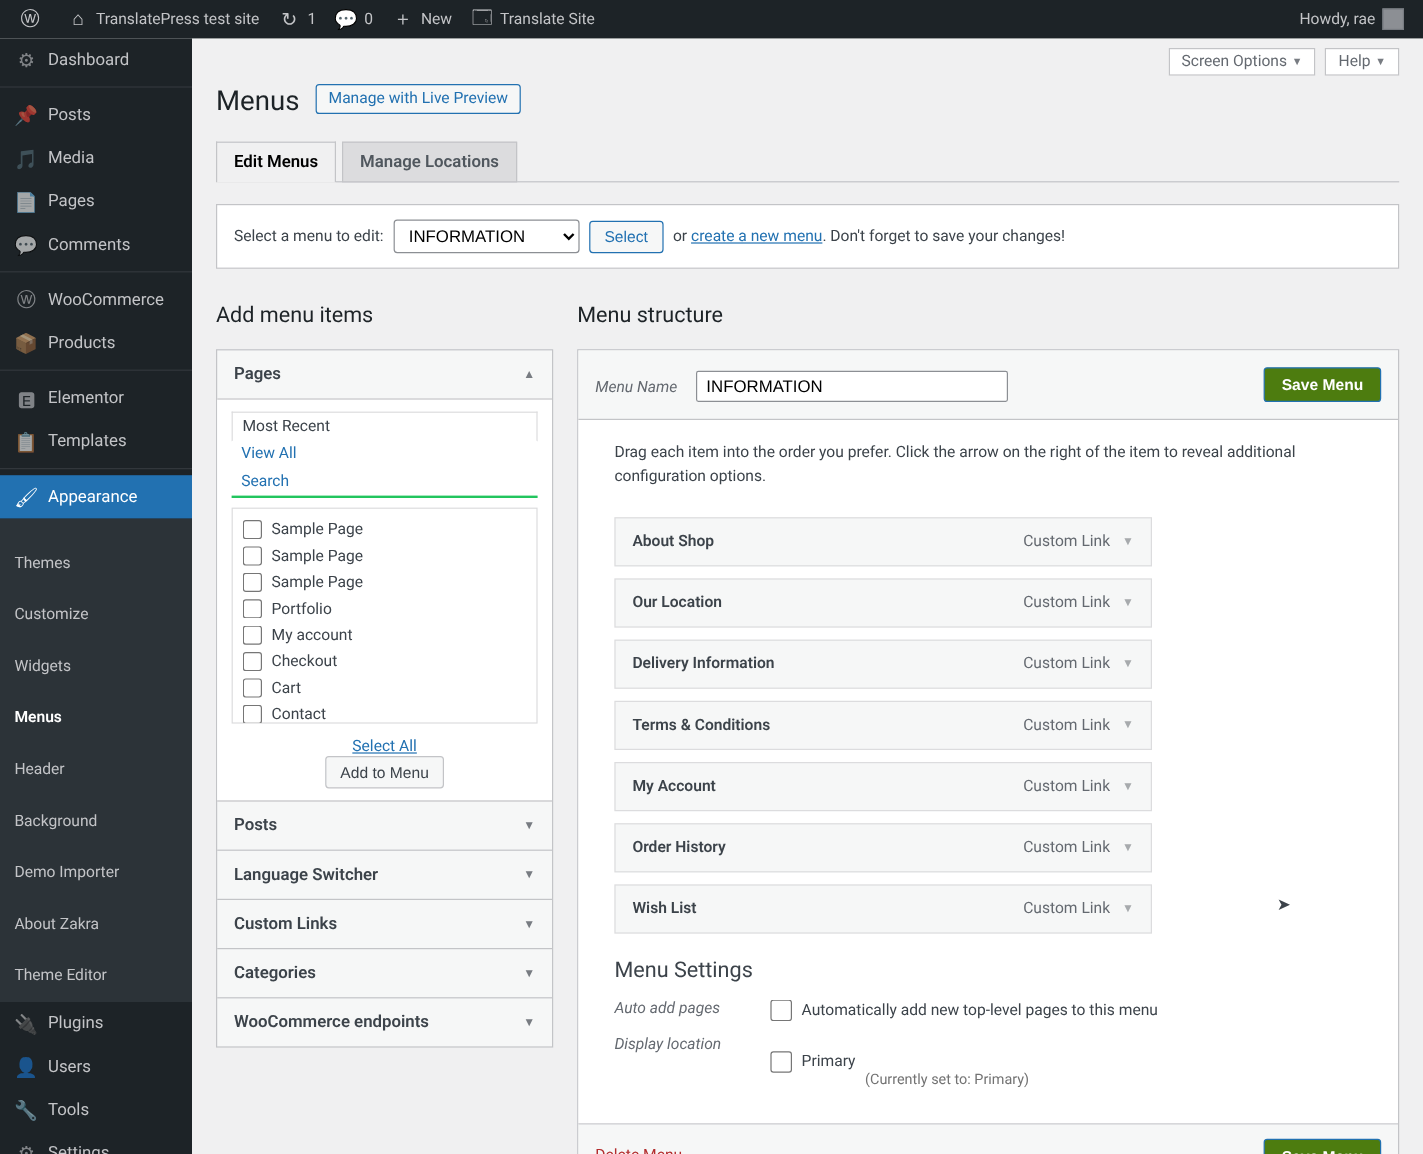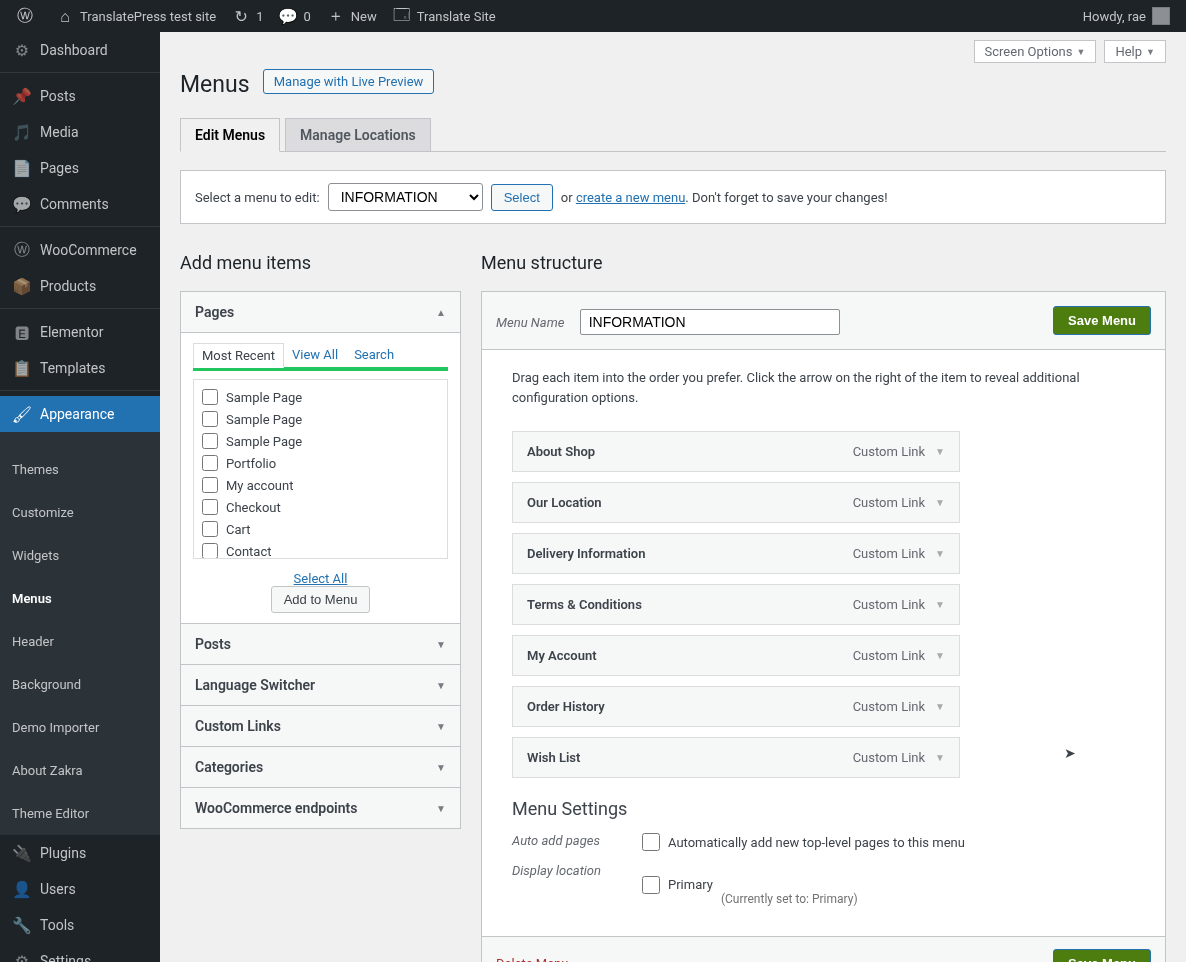--- a/index.html
+++ b/index.html
@@ -46,21 +46,21 @@
 .cols { display: flex; gap: 20px; margin-top: 28px; }
 .col-l { width: 281px; flex-shrink: 0; }
 .col-r { flex: 1; }
 h2 { font-size: 18px; font-weight: 400; color: #1d2327; margin-bottom: 18px; }
 
 .accordion { border: 1px solid #c3c4c7; background: #f6f7f7; }
 .acc-head { padding: 12px 14px; font-weight: 600; font-size: 14px; display: flex; align-items: center; justify-content: space-between; cursor: pointer; border-top: 1px solid #c3c4c7; }
 .accordion .acc-sec:first-child .acc-head { border-top: none; }
 .acc-arrow { font-size: 10px; color: #787c82; }
 .acc-body { background: #fff; padding: 10px 12px; border-top: 1px solid #c3c4c7; }
-.subtabs { display: flex; border-bottom: 4px solid #22c55e; margin-bottom: 8px; }
+.subtabs { display: flex; border-bottom: 2px solid #22c55e; margin-bottom: 8px; flex-direction: column; }
 .subtabs span { padding: 4px 8px; font-size: 13px; cursor: pointer; color: #2271b1; }
 .subtabs span.active { border: 1px solid #dcdcde; border-bottom: 1px solid #fff; margin-bottom: -1px; color: #3c434a; }
 .plist { height: 180px; overflow-y: scroll; border: 1px solid #dcdcde; padding: 6px; }
 .plist::-webkit-scrollbar { width: 12px; }
 .plist::-webkit-scrollbar-track { background: #f0f0f1; }
 .plist::-webkit-scrollbar-thumb { background: #c3c4c7; border-radius: 6px; }
 .pitem { display: flex; align-items: center; gap: 8px; padding: 3px 2px; font-size: 13px; }
 .pitem input[type=checkbox] { width: 16px; height: 16px; }
 .acc-foot { display: flex; justify-content: space-between; align-items: center; margin-top: 12px; flex-direction: column; }
 

